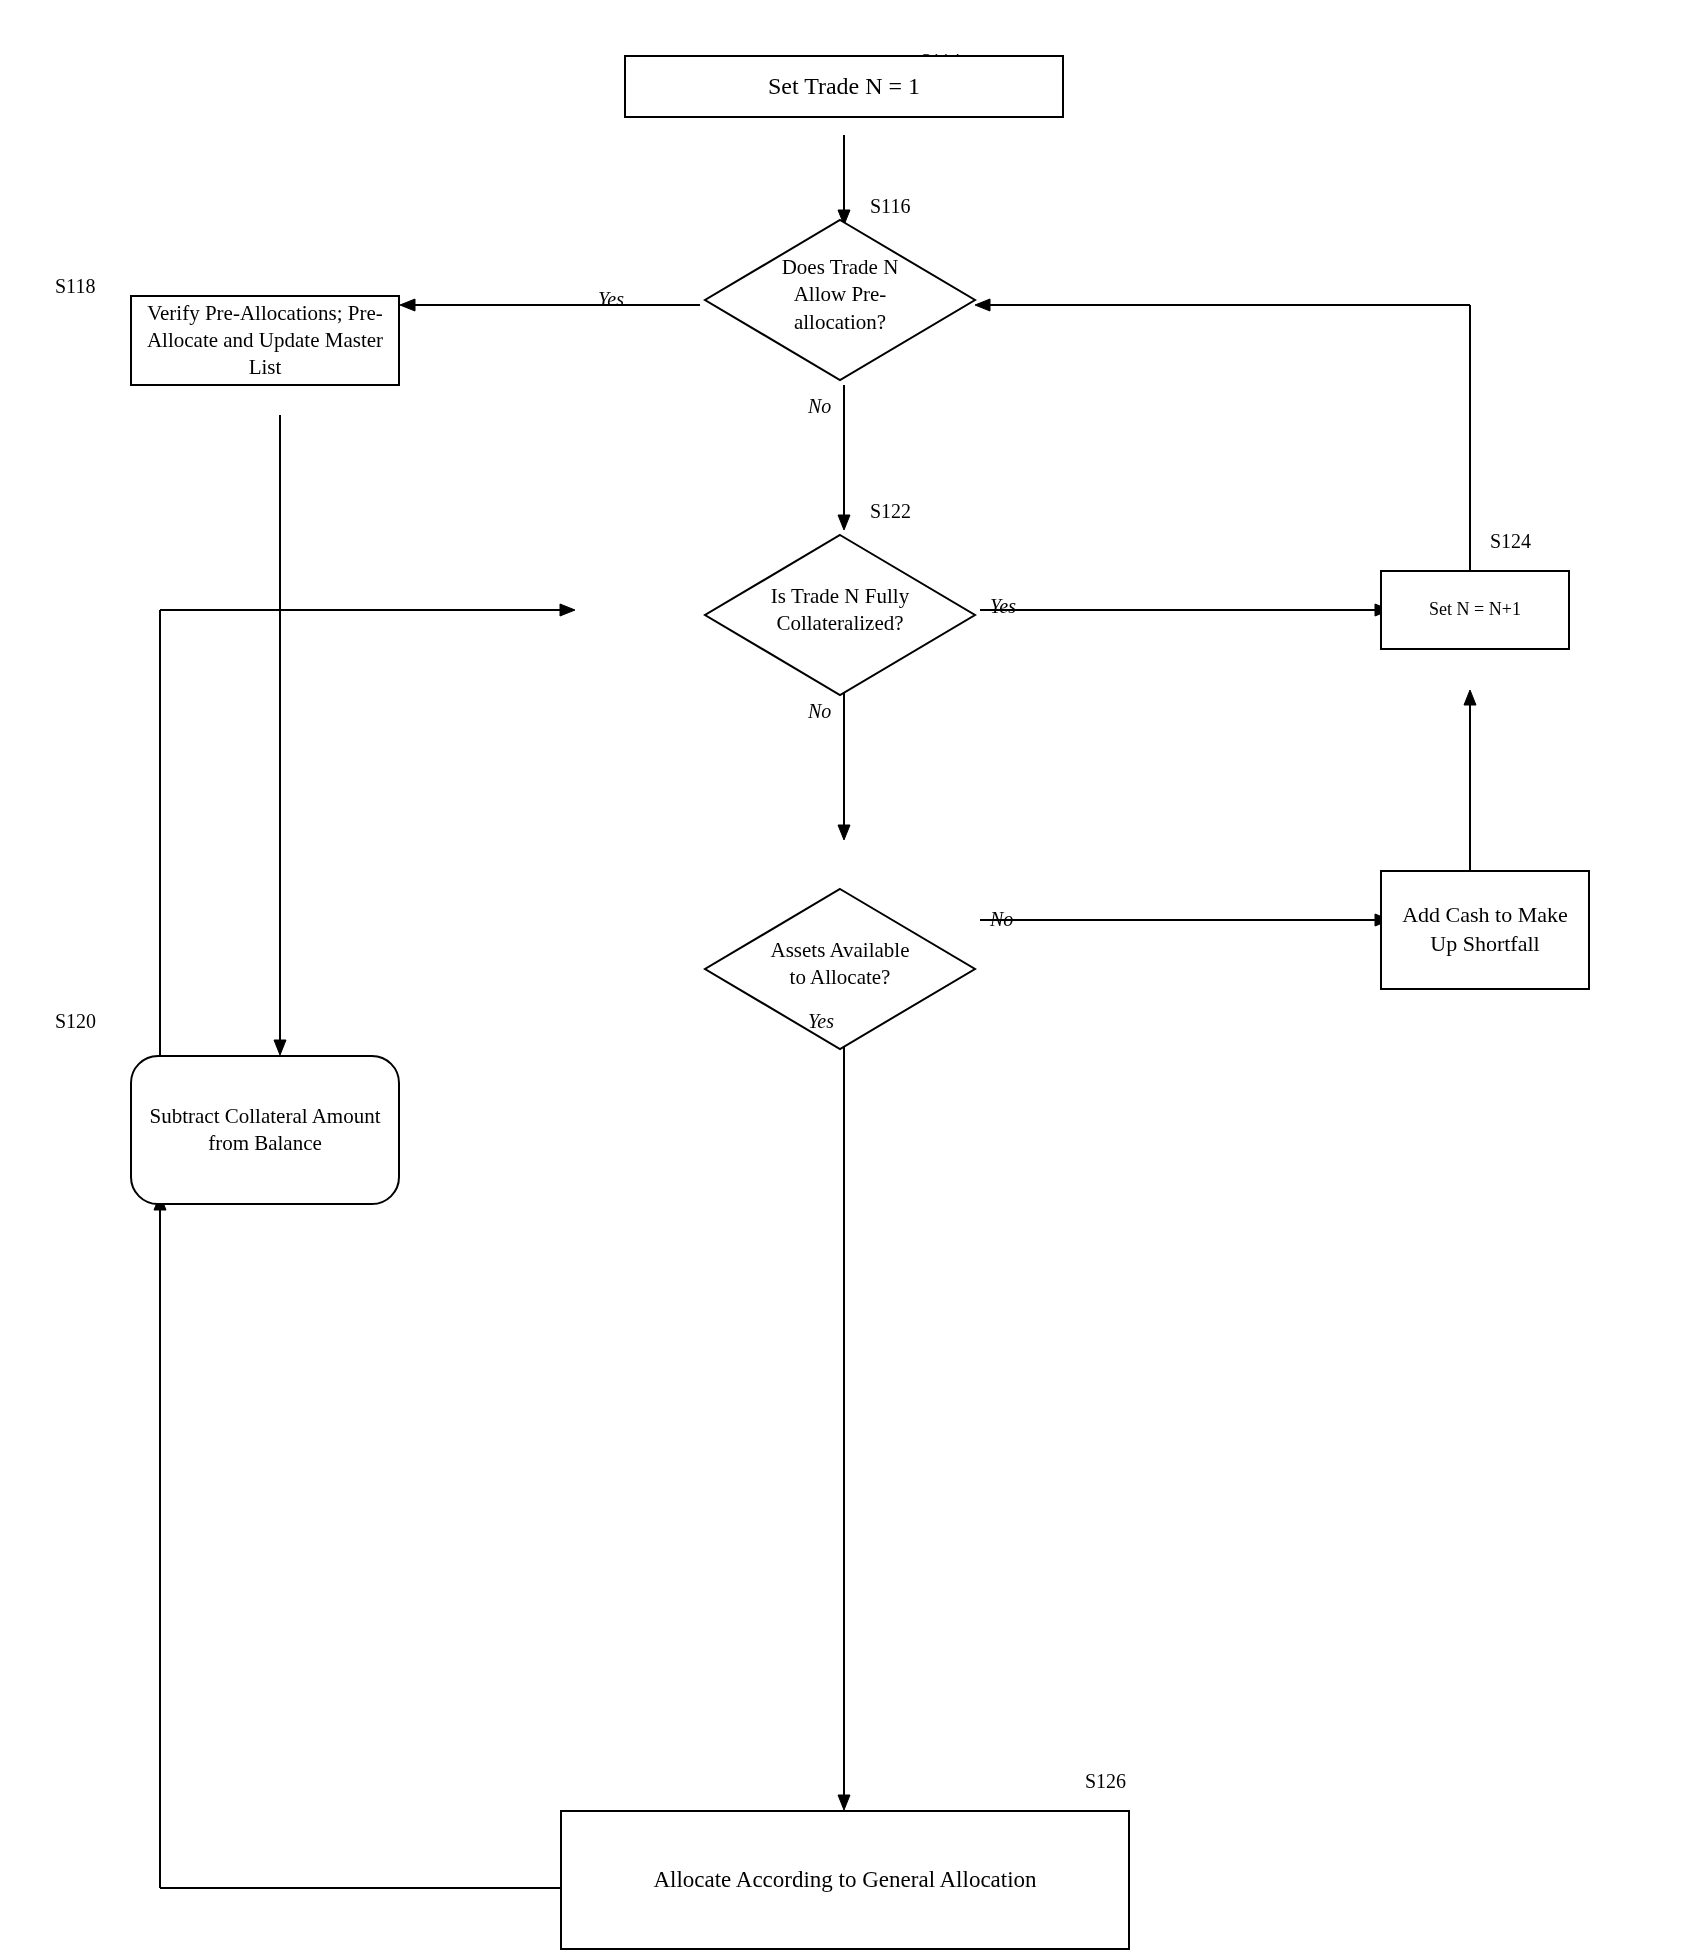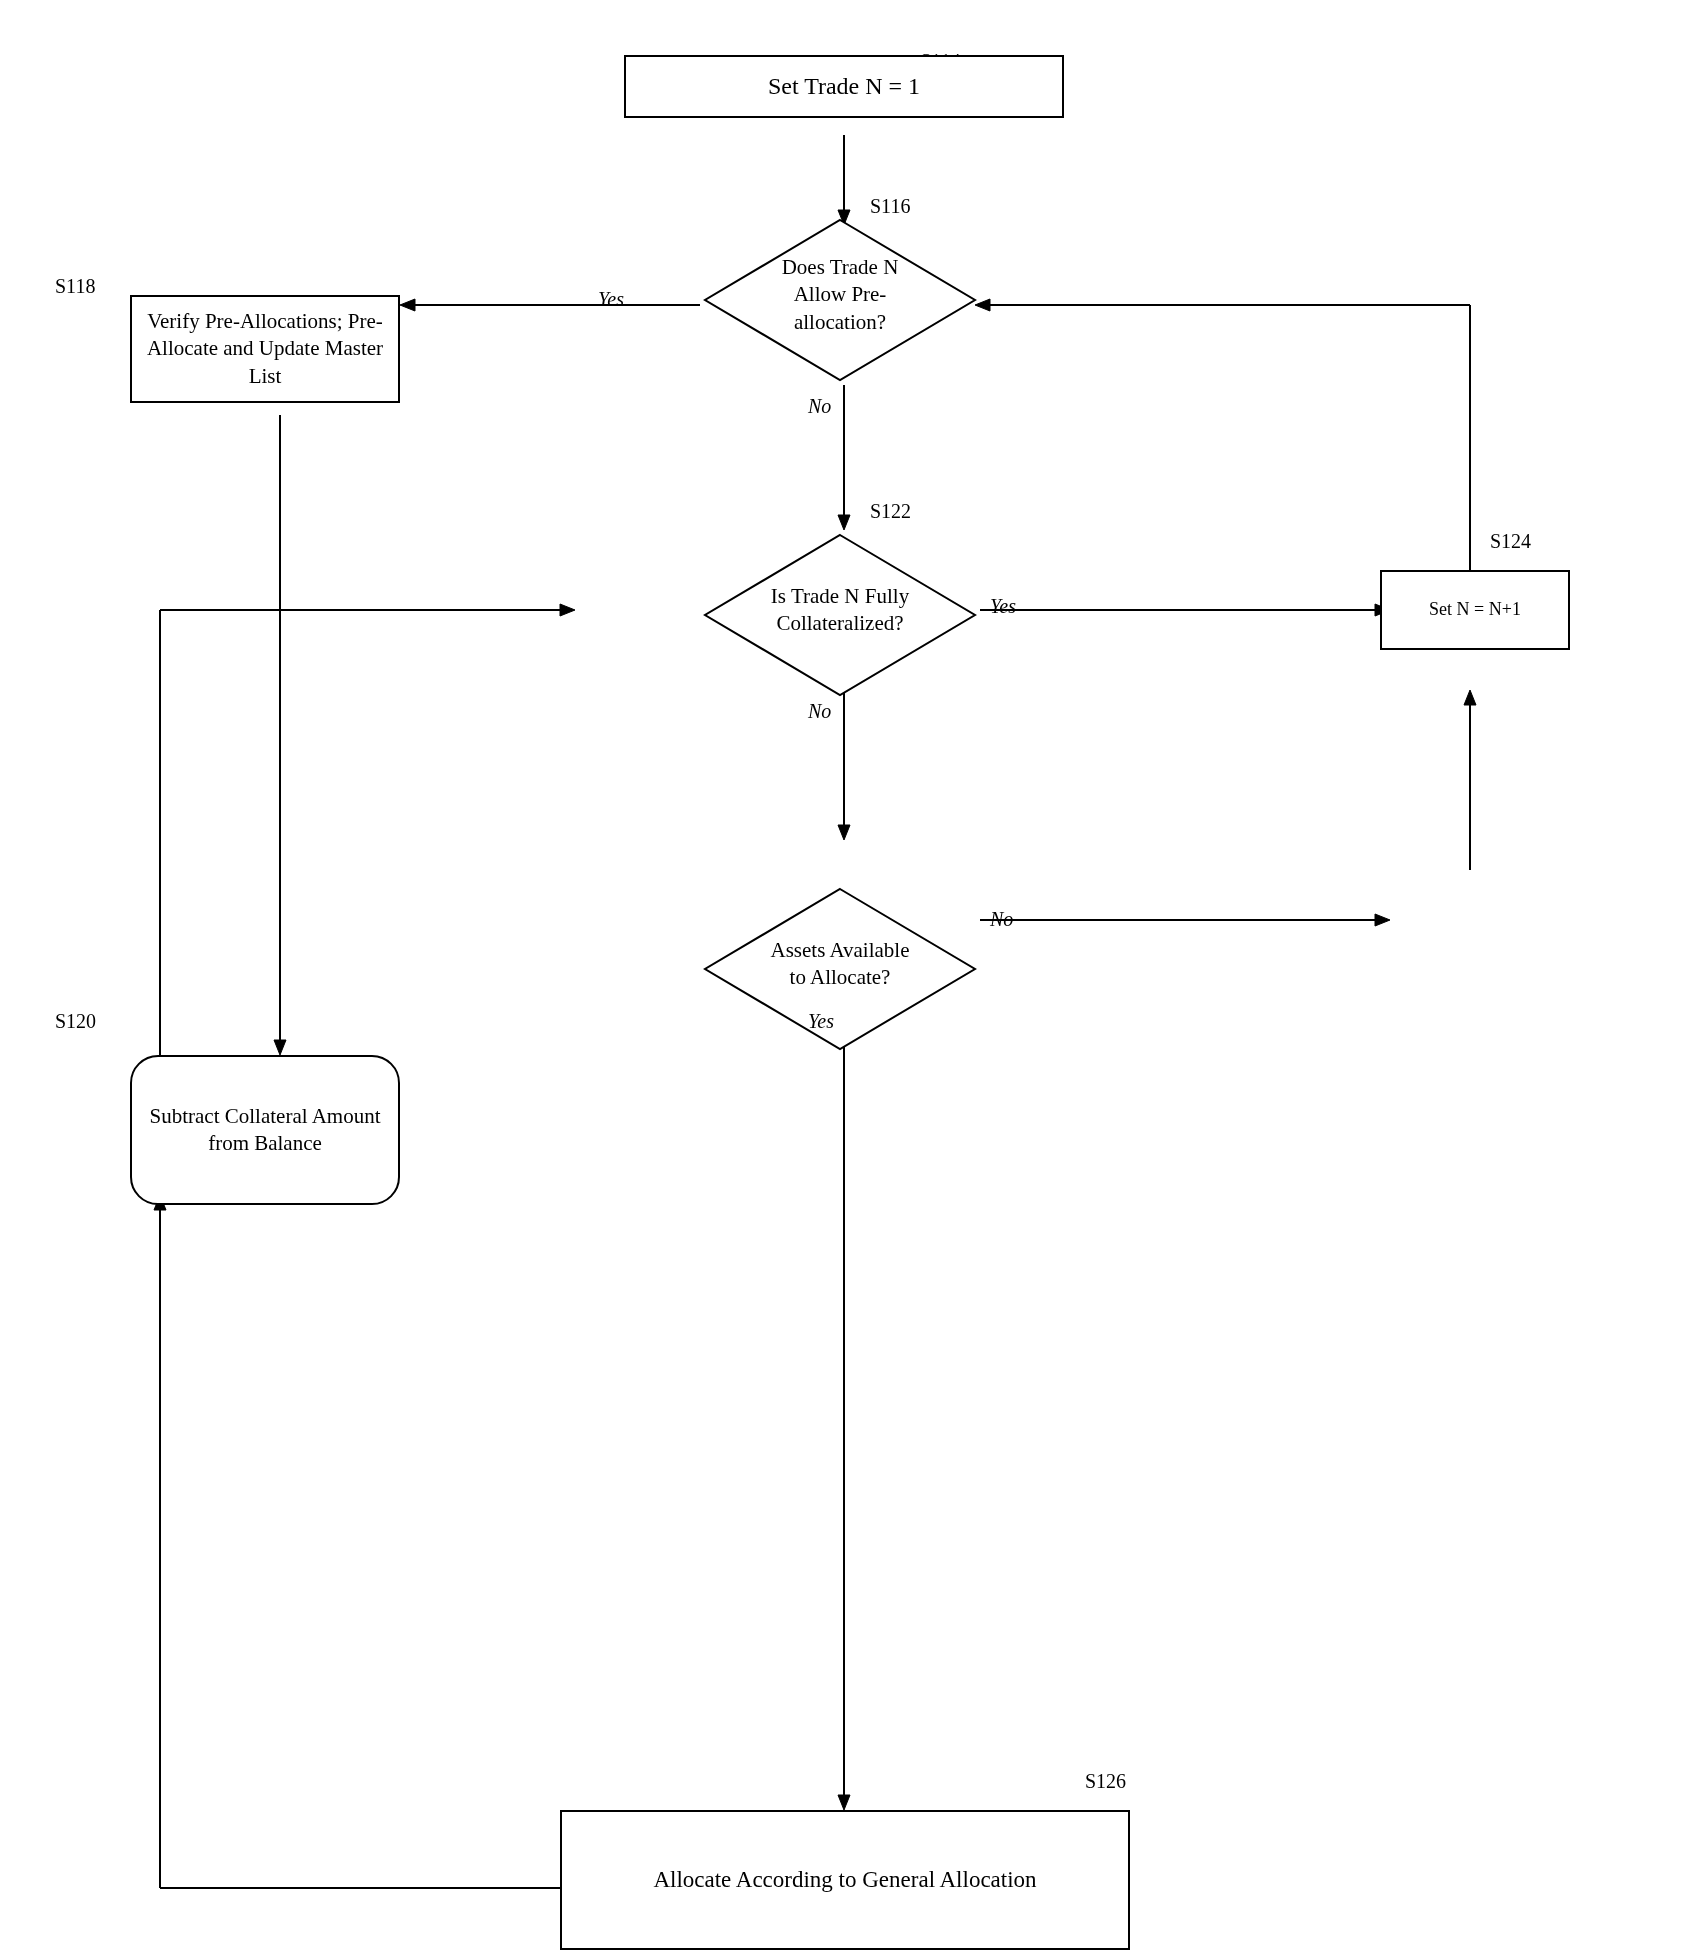--- a/index.html
+++ b/index.html
@@ -147,21 +147,21 @@
       <div class="diamond-text">Does Trade N Allow Pre-allocation?</div>
     </div>
   </div>
 
   <span class="yes-no-label" style="left:598px; top:288px;">Yes</span>
 
   <span class="yes-no-label" style="left:808px; top:395px;">No</span>
 
   <span class="label" style="left:55px; top:275px;">S118</span>
 
-  <div class="box" style="left:130px; top:295px; width:270px; height:108px; font-size:21px;">
+  <div class="box" style="left:130px; top:295px; width:270px; height:91px; font-size:21px;">
     <span>Verify Pre-Allocations; Pre-Allocate and Update Master List</span>
   </div>
 
   <span class="label" style="left:870px; top:500px;">S122</span>
 
   <div class="diamond" style="left:700px; top:530px;">
     <div class="diamond-inner">
       <svg width="280" height="170" viewBox="0 0 280 170">
         <polygon points="140,5 275,85 140,165 5,85" fill="white" stroke="black" stroke-width="2"></polygon>
       </svg>
@@ -191,20 +191,23 @@
         <polygon points="140,5 275,85 140,165 5,85" fill="white" stroke="black" stroke-width="2"></polygon>
       </svg>
       <div class="diamond-text">Assets Available to Allocate?</div>
     </div>
   </div>
 
   <span class="yes-no-label" style="left:990px; top:908px;">No</span>
 
   <span class="yes-no-label" style="left:808px; top:1010px;">Yes</span>
 
+  <div class="box" style="left:1380px; top:870px; width:210px; height:120px; font-size:22px;">
+    <span>Add Cash to Make Up Shortfall</span>
+  </div>
 
   <span class="label" style="left:1085px; top:1770px;">S126</span>
 
   <div class="box" style="left:560px; top:1810px; width:570px; height:140px; font-size:23px;">
     <span>Allocate According to General Allocation</span>
   </div>
 
 </div>
 
 </body></html>

